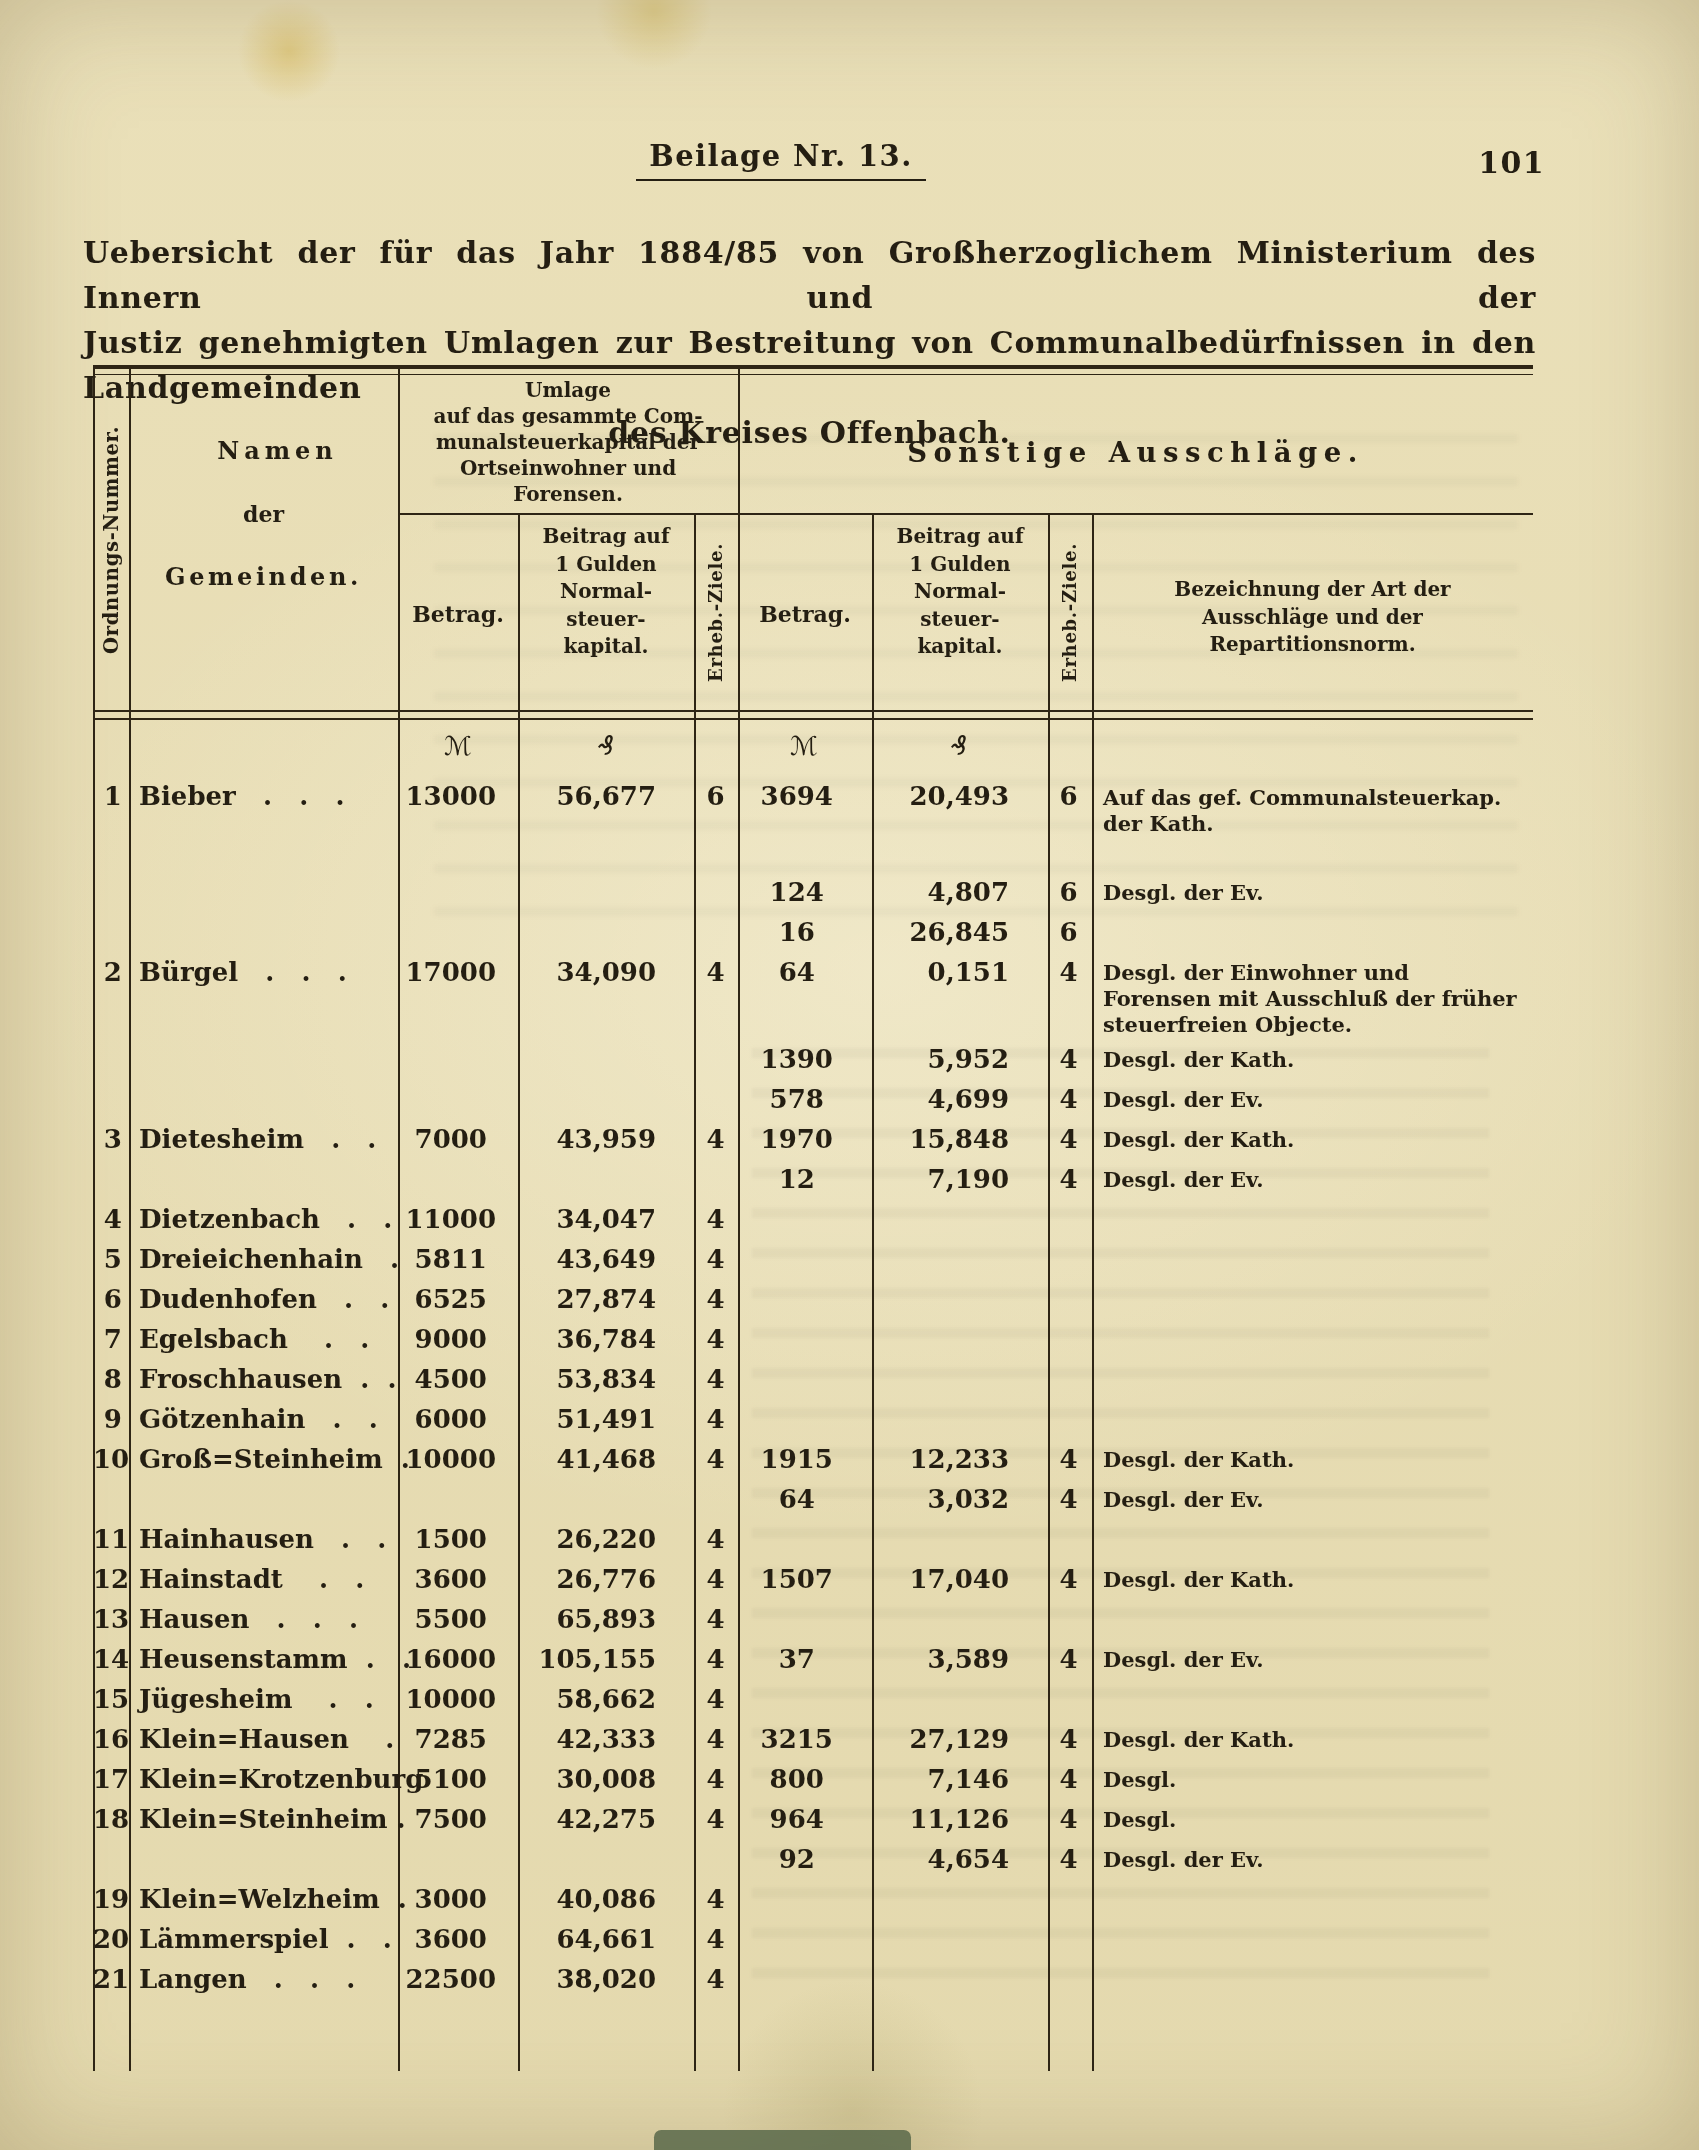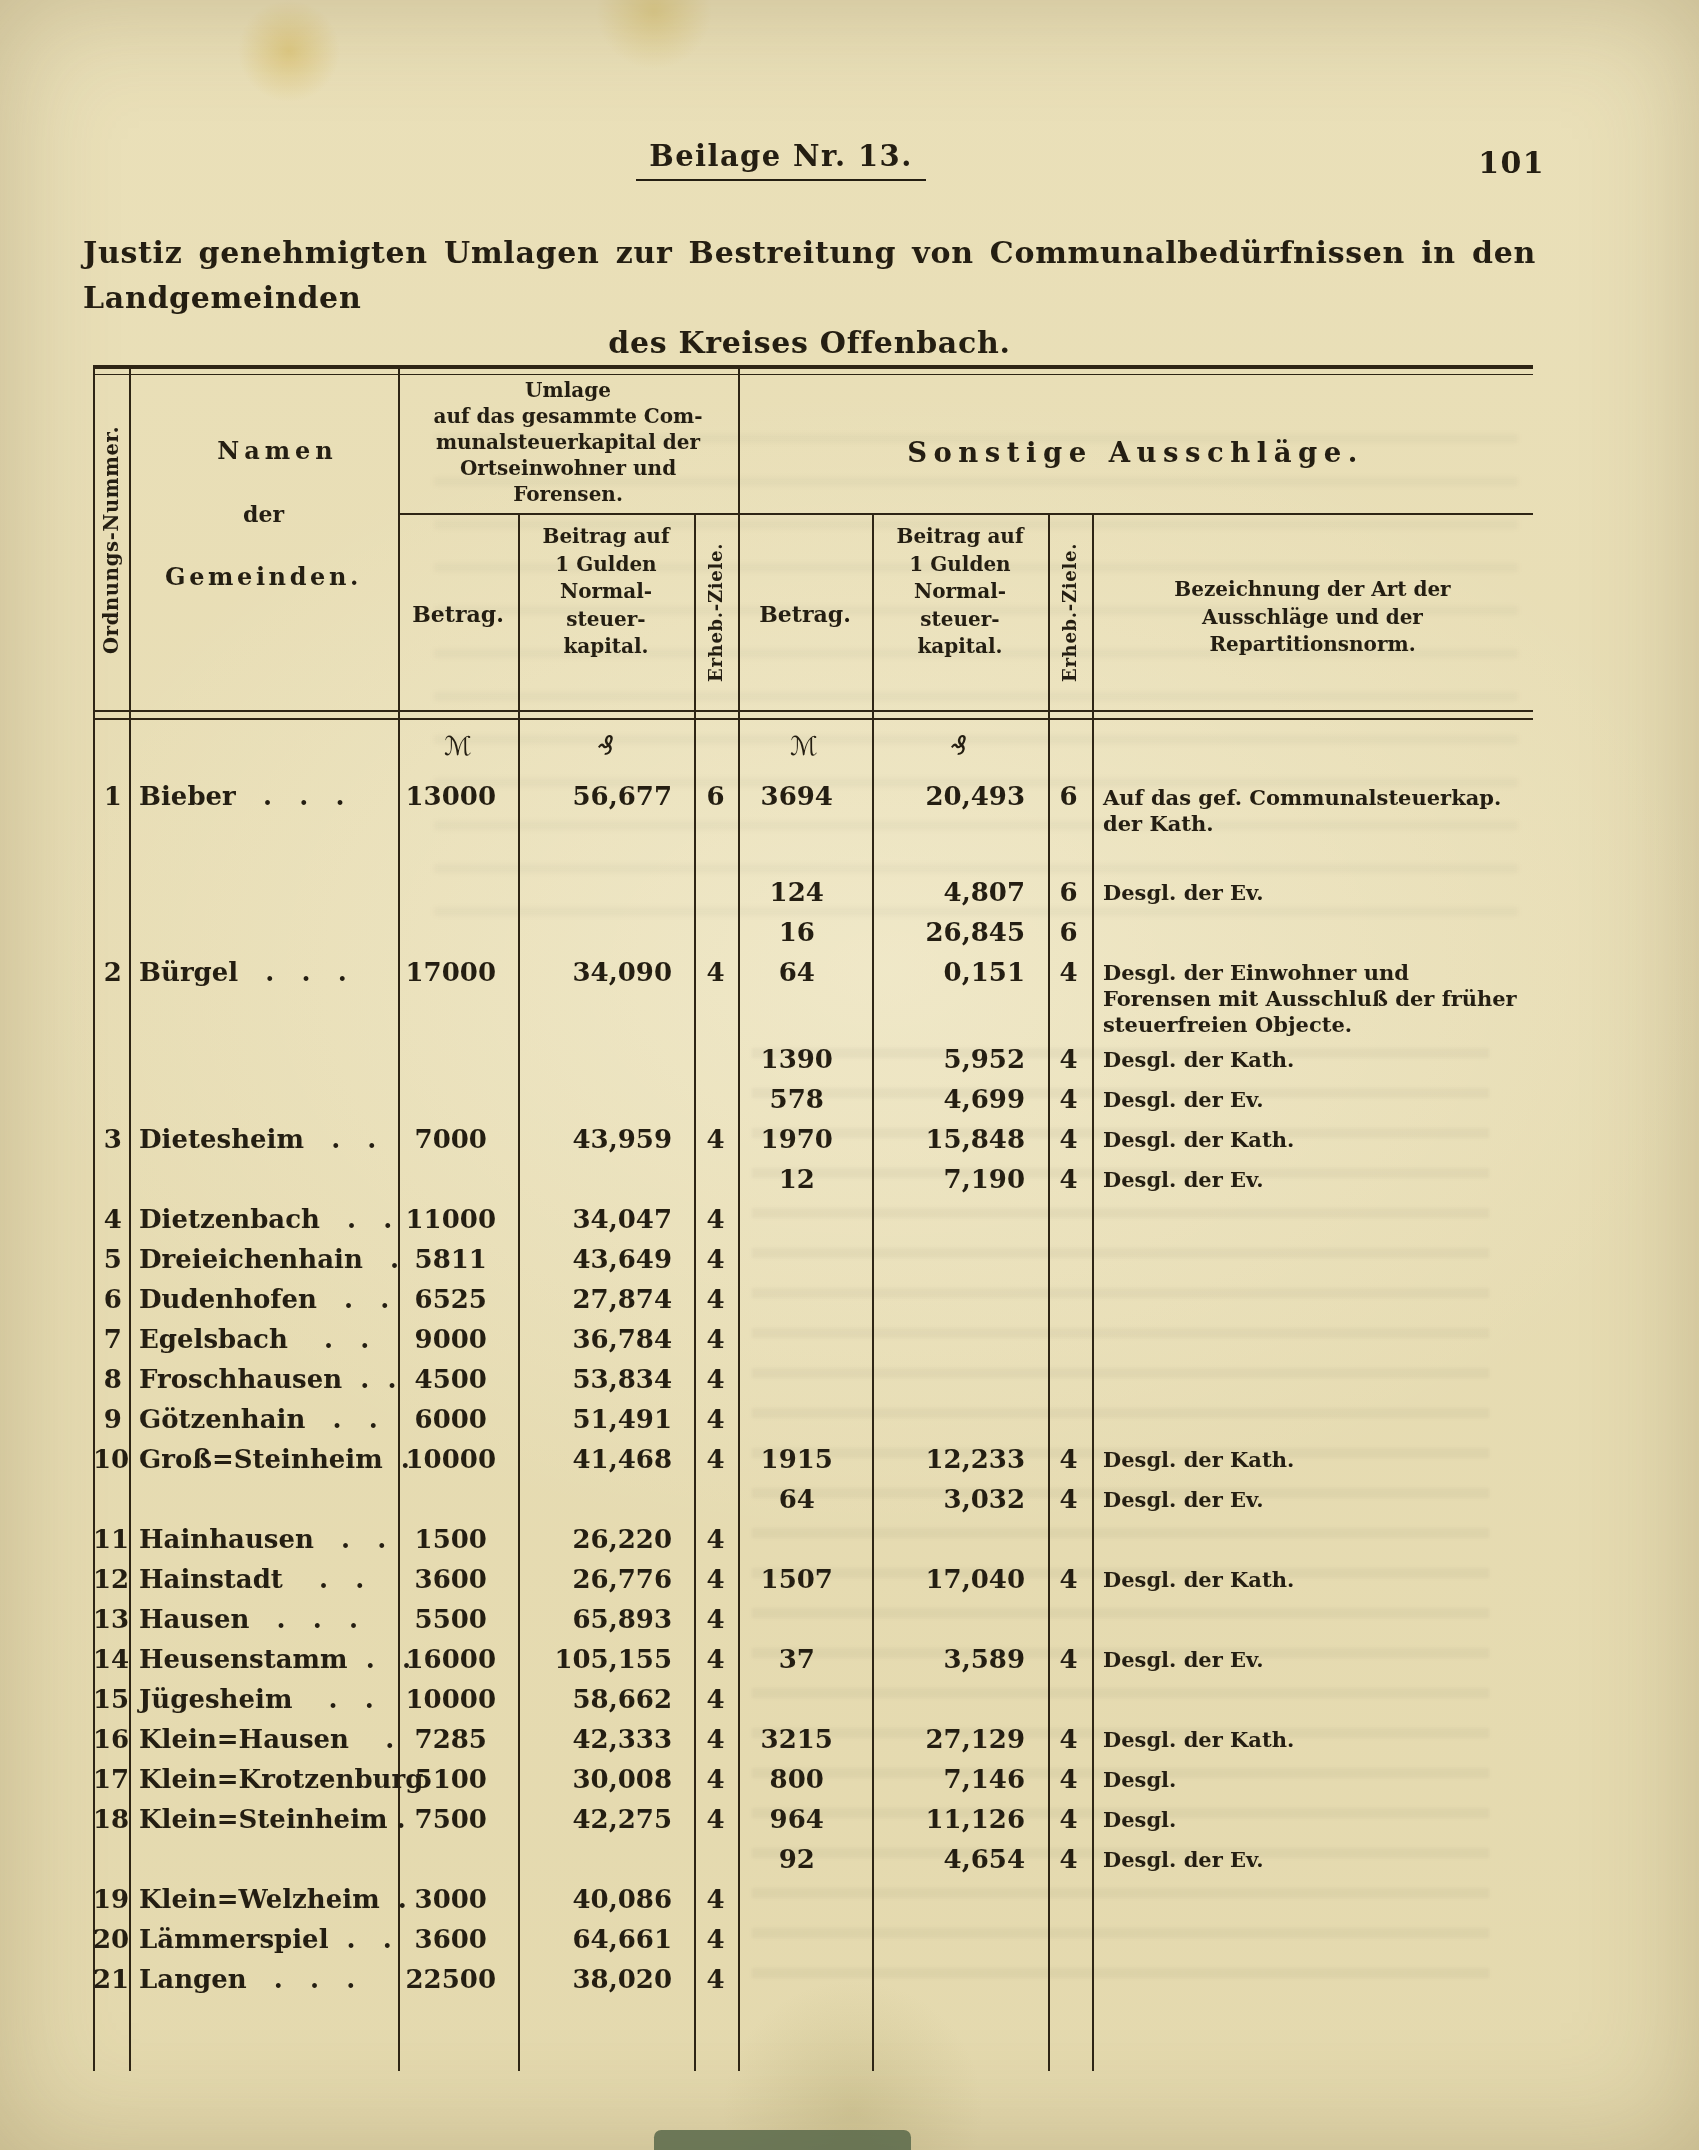--- a/index.html
+++ b/index.html
@@ -59,41 +59,42 @@
     grid-template-columns:36px 269px 120px 176px 43px 134px 176px 43px 441px;
     min-height:40px;
     font-size:26px;font-weight:bold;line-height:33px;
   }
   .trow.units{min-height:39px;font-weight:normal;font-style:italic;font-family:"DejaVu Sans","DejaVu Serif",serif;}
   .trow.units .tcell{text-align:center;padding:0;}
   .tcell{padding-top:1.4px;}
   .num{text-align:right;padding-right:7.2px;}
   .name{padding-left:10px;white-space:pre;}
   .b1,.b2{text-align:center;padding-right:14.5px;}
-  .bt1,.bt2{text-align:right;padding-right:22px;}
+  .bt1,.bt2{text-align:right;padding-right:38px;}
   .z1,.z2{text-align:center;}
   .bez{padding:5.8px 7.2px 2.9px 13px;font-size:21px;line-height:26px;}
   .sliver{
     position:absolute;left:654px;top:2130px;width:257px;height:20px;
     background:#59694a;border-radius:7.2px 7.2px 0 0;opacity:.85;
   }
 </style>
 </head>
 <body>
 
 <div class="page">
   <div class="bleed2"></div>
   <div class="bleed"></div>
 
   <div class="beilage-wrap">
     <span class="beilage">Beilage Nr. 13.</span>
   </div>
   <div class="pagenum">101</div>
 
   <div class="title">
+    <div class="tline just">Uebersicht der für das Jahr 1884/85 von Großherzoglichem Ministerium des Innern und der</div>
     <div class="tline just">Justiz genehmigten Umlagen zur Bestreitung von Communalbedürfnissen in den Landgemeinden</div>
     <div class="tline center">des Kreises Offenbach.</div>
   </div>
 
   <div class="table">
 
     <div class="hline" style="left:0;top:0;width:1440px;height:3.6px;"></div>
     <div class="hline" style="left:0;top:8.7px;width:1440px;height:1.4px;"></div>
     <div class="hline" style="left:305px;top:148px;width:342px;height:2.2px;"></div>
     <div class="hline" style="left:645px;top:148px;width:795px;height:2.2px;"></div>

